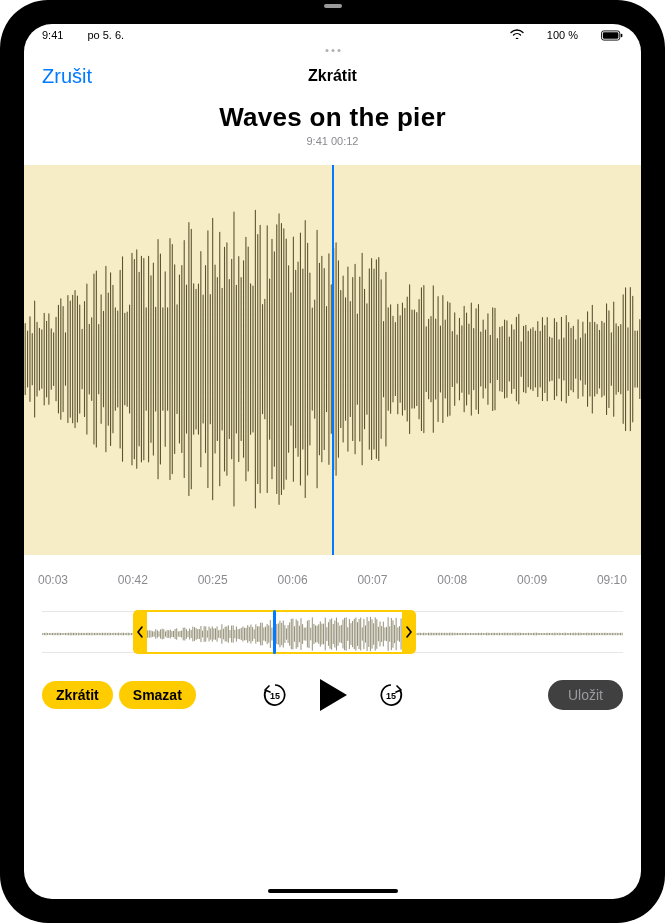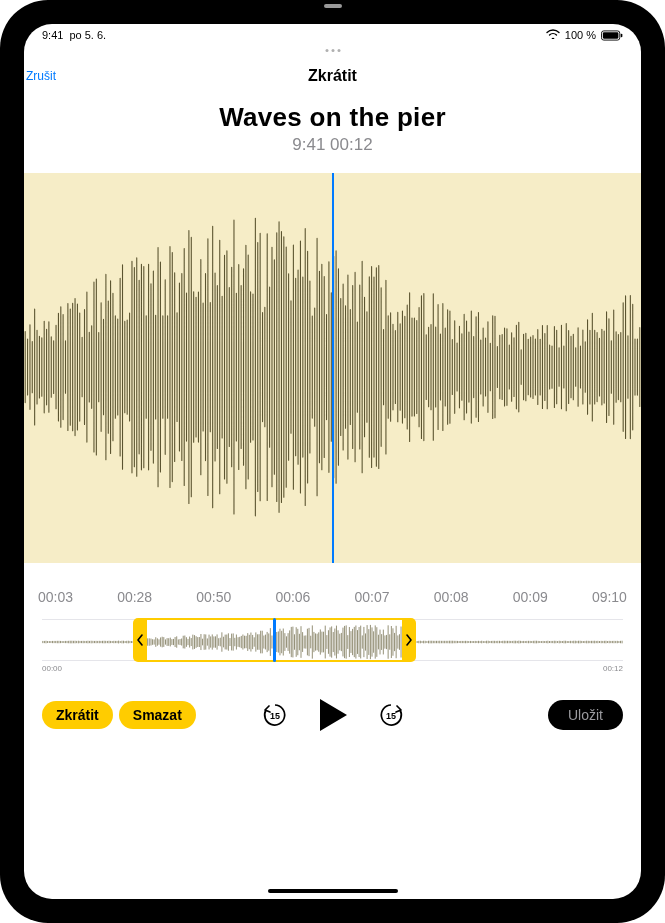--- a/index.html
+++ b/index.html
@@ -49,26 +49,26 @@
       display: flex;
       align-items: center;
       justify-content: space-between;
       padding: 0 18px;
       font-size: 11px;
       font-weight: 500;
       color: #000;
     }
     .status-left {
       display: flex;
-      gap: 6px;
+      gap: 24px;
       align-items: center;
     }
     .status-right {
       display: flex;
-      gap: 5px;
+      gap: 23px;
       align-items: center;
     }
     .wifi-icon svg { width: 14px; height: 10px; }
     .battery-icon {
       display: flex;
       align-items: center;
       gap: 2px;
     }
     .battery-icon svg { width: 22px; height: 11px; }
     .drag-dots {
@@ -90,40 +90,40 @@
       margin-top: 14px;
       height: 32px;
       display: flex;
       align-items: center;
       justify-content: center;
       position: relative;
       padding: 0 18px;
     }
     .nav-cancel {
       position: absolute;
-      left: 2px;
+      left: 18px;
       color: #007aff;
-      font-size: 12px;
+      font-size: 20px;
     }
     .nav-title {
       font-size: 16px;
       font-weight: 600;
     }
     
     .recording-head {
       text-align: center;
       margin-top: 10px;
     }
     .recording-title {
       font-size: 26px;
       font-weight: 700;
       letter-spacing: 0.3px;
     }
     .recording-meta {
-      font-size: 17px;
+      font-size: 11px;
       color: #8a8a8e;
       margin-top: 2px;
     }
     
     .waveform-main {
       margin-top: 18px;
       height: 390px;
       background: #f6edc7;
       position: relative;
       overflow: hidden;
@@ -156,23 +156,22 @@
     .playhead::after { bottom: -4px; }
     
     .time-ruler {
       height: 12px;
       display: flex;
       justify-content: space-between;
       padding: 0 14px;
       margin-top: 18px;
     }
     .time-ruler span {
-      font-size: 14px;
+      font-size: 12px;
       color: #8a8a8e;
-      margin-top: 8px;
     }
     
     .overview {
       margin: 26px 18px 0;
       height: 42px;
       position: relative;
       background: #fff;
       border-top: 1px solid #e5e5ea;
       border-bottom: 1px solid #e5e5ea;
     }
@@ -263,21 +262,21 @@
       display: flex;
       align-items: center;
       justify-content: center;
     }
     .skip-btn svg { width: 28px; height: 28px; }
     .play-btn svg { width: 32px; height: 36px; }
     .toolbar-right {
       margin-left: auto;
     }
     .save-btn {
-      background: #000000;
+      background: #404040;
       border: none;
       border-radius: 16px;
       padding: 7px 20px;
       font-size: 14px;
       font-weight: 500;
       color: #9a9a9e;
     }
     
     .home-indicator {
       position: absolute;
@@ -337,22 +336,22 @@
 
     <div class="waveform-main">
       <svg class="wave-canvas" id="main-wave" preserveAspectRatio="none" viewBox="0 0 620 390">
           <path d="M1.2 159.3 L1.2 230.7 M3.6 166.9 L3.6 223.1 M6.0 152.5 L6.0 237.5 M8.3 169.3 L8.3 220.7 M10.7 136.7 L10.7 253.3 M13.1 158.0 L13.1 232.0 M15.5 164.0 L15.5 226.0 M17.9 165.7 L17.9 224.3 M20.3 149.0 L20.3 241.0 M22.7 157.0 L22.7 233.0 M25.0 149.6 L25.0 240.4 M27.4 164.7 L27.4 225.3 M29.8 168.5 L29.8 221.5 M32.2 153.1 L32.2 236.9 M34.6 140.9 L34.6 249.1 M37.0 134.5 L37.0 255.5 M39.3 142.2 L39.3 247.8 M41.7 168.7 L41.7 221.3 M44.1 131.2 L44.1 258.8 M46.5 136.6 L46.5 253.4 M48.9 131.0 L48.9 259.0 M51.3 126.1 L51.3 263.9 M53.7 131.7 L53.7 258.3 M56.0 140.7 L56.0 249.3 M58.4 165.2 L58.4 224.8 M60.8 137.2 L60.8 252.8 M63.2 119.6 L63.2 270.4 M65.6 160.0 L65.6 230.0 M68.0 153.5 L68.0 236.5 M70.3 109.6 L70.3 280.4 M72.7 106.6 L72.7 283.4 M75.1 160.2 L75.1 229.8 M77.5 130.4 L77.5 259.6 M79.9 147.1 L79.9 242.9 M82.3 101.9 L82.3 288.1 M84.7 128.6 L84.7 261.4 M87.0 108.2 L87.0 281.8 M89.4 120.9 L89.4 269.1 M91.8 143.6 L91.8 246.4 M94.2 146.8 L94.2 243.2 M96.6 105.7 L96.6 284.3 M99.0 92.3 L99.0 297.7 M101.3 149.1 L101.3 240.9 M103.7 147.7 L103.7 242.3 M106.1 140.8 L106.1 249.2 M108.5 88.7 L108.5 301.3 M110.9 94.9 L110.9 295.1 M113.3 85.3 L113.3 304.7 M115.7 107.8 L115.7 282.2 M118.0 91.7 L118.0 298.3 M120.4 93.9 L120.4 296.1 M122.8 143.5 L122.8 246.5 M125.2 91.7 L125.2 298.3 M127.6 111.3 L127.6 278.7 M130.0 98.5 L130.0 291.5 M132.3 142.9 L132.3 247.1 M134.7 74.8 L134.7 315.2 M137.1 89.5 L137.1 300.5 M139.5 143.6 L139.5 246.4 M141.9 107.3 L141.9 282.7 M144.3 143.6 L144.3 246.4 M146.7 74.0 L146.7 316.0 M149.0 79.9 L149.0 310.1 M151.4 100.2 L151.4 289.8 M153.8 140.4 L153.8 249.6 M156.2 110.6 L156.2 279.4 M158.6 101.1 L158.6 288.9 M161.0 75.9 L161.0 314.1 M163.3 120.6 L163.3 269.4 M165.7 57.9 L165.7 332.1 M168.1 64.7 L168.1 325.3 M170.5 119.4 L170.5 270.6 M172.9 124.8 L172.9 265.2 M175.3 119.6 L175.3 270.4 M177.7 86.9 L177.7 303.1 M180.0 130.8 L180.0 259.2 M182.4 101.0 L182.4 289.0 M184.8 66.0 L184.8 324.0 M187.2 130.1 L187.2 259.9 M189.6 53.6 L189.6 336.4 M192.0 100.6 L192.0 289.4 M194.3 113.2 L194.3 276.8 M196.7 67.7 L196.7 322.3 M199.1 123.8 L199.1 266.2 M201.5 82.6 L201.5 307.4 M203.9 78.3 L203.9 311.7 M206.3 115.2 L206.3 274.8 M208.7 94.8 L208.7 295.2 M211.0 47.4 L211.0 342.6 M213.4 120.8 L213.4 269.2 M215.8 92.1 L215.8 297.9 M218.2 113.1 L218.2 276.9 M220.6 96.3 L220.6 293.7 M223.0 72.7 L223.0 317.3 M225.3 82.5 L225.3 307.5 M227.7 119.5 L227.7 270.5 M230.1 121.7 L230.1 268.3 M232.5 45.5 L232.5 344.5 M234.9 69.9 L234.9 320.1 M237.3 60.6 L237.3 329.4 M239.7 140.2 L239.7 249.8 M242.0 135.0 L242.0 255.0 M244.4 61.0 L244.4 329.0 M246.8 114.5 L246.8 275.5 M249.2 74.7 L249.2 315.3 M251.6 87.3 L251.6 302.7 M254.0 60.0 L254.0 330.0 M256.3 49.0 L256.3 341.0 M258.7 58.9 L258.7 331.1 M261.1 64.1 L261.1 325.9 M263.5 74.3 L263.5 315.7 M265.9 101.3 L265.9 288.7 M268.3 128.5 L268.3 261.5 M270.7 72.3 L270.7 317.7 M273.0 105.9 L273.0 284.1 M275.4 97.4 L275.4 292.6 M277.8 68.4 L277.8 321.6 M280.2 104.5 L280.2 285.5 M282.6 55.9 L282.6 334.1 M285.0 78.6 L285.0 311.4 M287.3 108.6 L287.3 281.4 M289.7 143.7 L289.7 246.3 M292.1 135.6 L292.1 254.4 M294.5 65.7 L294.5 324.3 M296.9 98.8 L296.9 291.2 M299.3 91.8 L299.3 298.2 M301.7 104.1 L301.7 285.9 M304.0 142.2 L304.0 247.8 M306.4 89.2 L306.4 300.8 M308.8 120.4 L308.8 269.6 M311.2 83.7 L311.2 306.3 M313.6 78.3 L313.6 311.7 M316.0 96.3 L316.0 293.7 M318.3 126.2 L318.3 263.8 M320.7 111.7 L320.7 278.3 M323.1 133.5 L323.1 256.5 M325.5 102.5 L325.5 287.5 M327.9 137.3 L327.9 252.7 M330.3 113.1 L330.3 276.9 M332.7 99.9 L332.7 290.1 M335.0 149.7 L335.0 240.3 M337.4 112.7 L337.4 277.3 M339.8 88.8 L339.8 301.2 M342.2 125.0 L342.2 265.0 M344.6 139.5 L344.6 250.5 M347.0 104.4 L347.0 285.6 M349.3 94.1 L349.3 295.9 M351.7 104.5 L351.7 285.5 M354.1 95.3 L354.1 294.7 M356.5 93.0 L356.5 297.0 M358.9 115.3 L358.9 274.7 M361.3 157.2 L361.3 232.8 M363.7 107.7 L363.7 282.3 M366.0 143.5 L366.0 246.5 M368.4 140.6 L368.4 249.4 M370.8 152.0 L370.8 238.0 M373.2 158.4 L373.2 231.6 M375.6 140.1 L375.6 249.9 M378.0 151.6 L378.0 238.4 M380.3 138.7 L380.3 251.3 M382.7 144.1 L382.7 245.9 M385.1 132.8 L385.1 257.2 M387.5 120.3 L387.5 269.7 M389.9 145.7 L389.9 244.3 M392.3 145.8 L392.3 244.2 M394.7 148.3 L394.7 241.7 M397.0 135.1 L397.0 254.9 M399.4 123.3 L399.4 266.7 M401.8 121.1 L401.8 268.9 M404.2 162.5 L404.2 227.5 M406.6 155.1 L406.6 234.9 M409.0 152.2 L409.0 237.8 M411.3 121.4 L411.3 268.6 M413.7 154.9 L413.7 235.1 M416.1 132.3 L416.1 257.7 M418.5 161.9 L418.5 228.1 M420.9 131.3 L420.9 258.7 M423.3 155.9 L423.3 234.1 M425.7 137.5 L425.7 252.5 M428.0 138.6 L428.0 251.4 M430.4 167.4 L430.4 222.6 M432.8 148.5 L432.8 241.5 M435.2 170.9 L435.2 219.1 M437.6 154.0 L437.6 236.0 M440.0 161.6 L440.0 228.4 M442.3 142.1 L442.3 247.9 M444.7 148.8 L444.7 241.2 M447.1 159.8 L447.1 230.2 M449.5 138.7 L449.5 251.3 M451.9 164.3 L451.9 225.7 M454.3 144.5 L454.3 245.5 M456.7 140.3 L456.7 249.7 M459.0 167.9 L459.0 222.1 M461.4 155.8 L461.4 234.2 M463.8 165.9 L463.8 224.1 M466.2 149.5 L466.2 240.5 M468.6 171.2 L468.6 218.8 M471.0 143.4 L471.0 246.6 M473.3 144.0 L473.3 246.0 M475.7 174.4 L475.7 215.6 M478.1 163.1 L478.1 226.9 M480.5 162.4 L480.5 227.6 M482.9 155.8 L482.9 234.2 M485.3 156.5 L485.3 233.5 M487.7 172.9 L487.7 217.1 M490.0 160.6 L490.0 229.4 M492.4 165.5 L492.4 224.5 M494.8 153.0 L494.8 237.0 M497.2 150.0 L497.2 240.0 M499.6 177.6 L499.6 212.4 M502.0 162.1 L502.0 227.9 M504.3 161.1 L504.3 228.9 M506.7 167.1 L506.7 222.9 M509.1 164.9 L509.1 225.1 M511.5 163.4 L511.5 226.6 M513.9 166.9 L513.9 223.1 M516.3 157.4 L516.3 232.6 M518.7 167.0 L518.7 223.0 M521.0 153.3 L521.0 236.7 M523.4 161.4 L523.4 228.6 M525.8 153.2 L525.8 236.8 M528.2 173.0 L528.2 217.0 M530.6 173.8 L530.6 216.2 M533.0 154.4 L533.0 235.6 M535.3 158.1 L535.3 231.9 M537.7 175.7 L537.7 214.3 M540.1 153.1 L540.1 236.9 M542.5 173.9 L542.5 216.1 M544.9 151.2 L544.9 238.8 M547.3 158.4 L547.3 231.6 M549.7 164.2 L549.7 225.8 M552.0 162.1 L552.0 227.9 M554.4 175.7 L554.4 214.3 M556.8 155.6 L556.8 234.4 M559.2 174.0 L559.2 216.0 M561.6 157.9 L561.6 232.1 M564.0 169.7 L564.0 220.3 M566.3 147.5 L566.3 242.5 M568.7 158.0 L568.7 232.0 M571.1 140.9 L571.1 249.1 M573.5 158.0 L573.5 232.0 M575.9 160.3 L575.9 229.7 M578.3 166.0 L578.3 224.0 M580.7 157.0 L580.7 233.0 M583.0 158.8 L583.0 231.2 M585.4 139.4 L585.4 250.6 M587.8 146.4 L587.8 243.6 M590.2 168.6 L590.2 221.4 M592.6 137.6 L592.6 252.4 M595.0 159.6 L595.0 230.4 M597.3 162.3 L597.3 227.7 M599.7 160.2 L599.7 229.8 M602.1 130.4 L602.1 259.6 M604.5 123.3 L604.5 266.7 M606.9 163.6 L606.9 226.4 M609.3 123.1 L609.3 266.9 M611.7 131.9 L611.7 258.1 M614.0 166.8 L614.0 223.2 M616.4 166.8 L616.4 223.2 M618.8 155.4 L618.8 234.6 " stroke="#5b5430" stroke-width="1.1" stroke-linecap="round"></path>
         </svg>
       <div class="playhead"></div>
     </div>
 
     <div class="time-ruler" id="time-ruler">
         <span>00:03</span>
-        <span>00:28</span>
-        <span>00:50</span>
+        <span>00:42</span>
+        <span>00:25</span>
         <span>00:06</span>
         <span>00:07</span>
         <span>00:08</span>
         <span>00:09</span>
         <span>09:10</span>
       </div>
 
     <div class="overview">
       <svg class="mini-wave" id="mini-wave" preserveAspectRatio="none" viewBox="0 0 580 40">
           <path d="M0.8 19.3 L0.8 20.7 M2.4 19.3 L2.4 20.7 M4.0 19.1 L4.0 20.9 M5.6 19.4 L5.6 20.6 M7.3 19.4 L7.3 20.6 M8.9 19.4 L8.9 20.6 M10.5 19.3 L10.5 20.7 M12.1 19.3 L12.1 20.7 M13.7 19.3 L13.7 20.7 M15.3 19.2 L15.3 20.8 M16.9 19.2 L16.9 20.8 M18.5 19.3 L18.5 20.7 M20.1 19.4 L20.1 20.6 M21.8 19.4 L21.8 20.6 M23.4 19.3 L23.4 20.7 M25.0 19.3 L25.0 20.7 M26.6 19.2 L26.6 20.8 M28.2 19.1 L28.2 20.9 M29.8 19.1 L29.8 20.9 M31.4 19.2 L31.4 20.8 M33.0 19.1 L33.0 20.9 M34.6 19.3 L34.6 20.7 M36.3 19.1 L36.3 20.9 M37.9 19.3 L37.9 20.7 M39.5 19.3 L39.5 20.7 M41.1 19.2 L41.1 20.8 M42.7 19.3 L42.7 20.7 M44.3 19.3 L44.3 20.7 M45.9 19.1 L45.9 20.9 M47.5 19.3 L47.5 20.7 M49.1 19.1 L49.1 20.9 M50.8 19.2 L50.8 20.8 M52.4 19.3 L52.4 20.7 M54.0 19.2 L54.0 20.8 M55.6 19.3 L55.6 20.7 M57.2 19.2 L57.2 20.8 M58.8 19.3 L58.8 20.7 M60.4 19.2 L60.4 20.8 M62.0 19.1 L62.0 20.9 M63.6 19.2 L63.6 20.8 M65.3 19.3 L65.3 20.7 M66.9 19.1 L66.9 20.9 M68.5 19.3 L68.5 20.7 M70.1 19.4 L70.1 20.6 M71.7 19.2 L71.7 20.8 M73.3 19.3 L73.3 20.7 M74.9 19.3 L74.9 20.7 M76.5 19.0 L76.5 21.0 M78.1 19.4 L78.1 20.6 M79.8 19.1 L79.8 20.9 M81.4 19.1 L81.4 20.9 M83.0 19.4 L83.0 20.6 M84.6 19.2 L84.6 20.8 M86.2 19.1 L86.2 20.9 M87.8 19.3 L87.8 20.7 M89.4 19.4 L89.4 20.6 M91.0 19.4 L91.0 20.6 M92.6 19.3 L92.6 20.7 M94.3 19.1 L94.3 20.9 M95.9 19.2 L95.9 20.8 M97.5 19.2 L97.5 20.8 M99.1 19.2 L99.1 20.8 M100.7 19.2 L100.7 20.8 M102.3 19.2 L102.3 20.8 M103.9 19.1 L103.9 20.9 M105.5 16.7 L105.5 23.3 M107.1 16.7 L107.1 23.3 M108.8 16.9 L108.8 23.1 M110.4 17.6 L110.4 22.4 M112.0 17.8 L112.0 22.2 M113.6 15.6 L113.6 24.4 M115.2 16.7 L115.2 23.3 M116.8 17.7 L116.8 22.3 M118.4 15.8 L118.4 24.2 M120.0 15.1 L120.0 24.9 M121.6 15.5 L121.6 24.5 M123.3 17.8 L123.3 22.2 M124.9 16.5 L124.9 23.5 M126.5 16.6 L126.5 23.4 M128.1 16.0 L128.1 24.0 M129.7 17.5 L129.7 22.5 M131.3 17.3 L131.3 22.7 M132.9 15.4 L132.9 24.6 M134.5 14.7 L134.5 25.3 M136.1 17.8 L136.1 22.2 M137.8 17.4 L137.8 22.6 M139.4 16.9 L139.4 23.1 M141.0 14.1 L141.0 25.9 M142.6 13.9 L142.6 26.1 M144.2 15.6 L144.2 24.4 M145.8 17.3 L145.8 22.7 M147.4 14.9 L147.4 25.1 M149.0 16.4 L149.0 23.6 M150.6 13.0 L150.6 27.0 M152.3 13.5 L152.3 26.5 M153.9 14.6 L153.9 25.4 M155.5 15.5 L155.5 24.5 M157.1 15.4 L157.1 24.6 M158.7 12.4 L158.7 27.6 M160.3 17.1 L160.3 22.9 M161.9 12.6 L161.9 27.4 M163.5 12.8 L163.5 27.2 M165.1 16.8 L165.1 23.2 M166.8 13.0 L166.8 27.0 M168.4 14.8 L168.4 25.2 M170.0 12.8 L170.0 27.2 M171.6 14.8 L171.6 25.2 M173.2 14.7 L173.2 25.3 M174.8 12.8 L174.8 27.2 M176.4 16.6 L176.4 23.4 M178.0 16.1 L178.0 23.9 M179.6 10.7 L179.6 29.3 M181.3 15.1 L181.3 24.9 M182.9 13.0 L182.9 27.0 M184.5 12.9 L184.5 27.1 M186.1 11.7 L186.1 28.3 M187.7 16.4 L187.7 23.6 M189.3 12.0 L189.3 28.0 M190.9 11.8 L190.9 28.2 M192.5 16.2 L192.5 23.8 M194.1 12.9 L194.1 27.1 M195.8 15.6 L195.8 24.4 M197.4 15.2 L197.4 24.8 M199.0 14.3 L199.0 25.7 M200.6 12.9 L200.6 27.1 M202.2 14.1 L202.2 25.9 M203.8 14.2 L203.8 25.8 M205.4 11.5 L205.4 28.5 M207.0 13.2 L207.0 26.8 M208.6 10.9 L208.6 29.1 M210.3 13.3 L210.3 26.7 M211.9 15.7 L211.9 24.3 M213.5 10.8 L213.5 29.2 M215.1 12.7 L215.1 27.3 M216.7 12.6 L216.7 27.4 M218.3 9.1 L218.3 30.9 M219.9 9.1 L219.9 30.9 M221.5 13.9 L221.5 26.1 M223.1 13.0 L223.1 27.0 M224.8 10.3 L224.8 29.7 M226.4 11.8 L226.4 28.2 M228.0 6.5 L228.0 33.5 M229.6 13.9 L229.6 26.1 M231.2 7.9 L231.2 32.1 M232.8 12.1 L232.8 27.9 M234.4 10.4 L234.4 29.6 M236.0 9.8 L236.0 30.2 M237.6 7.1 L237.6 32.9 M239.3 9.2 L239.3 30.8 M240.9 6.9 L240.9 33.1 M242.5 11.5 L242.5 28.5 M244.1 14.7 L244.1 25.3 M245.7 11.5 L245.7 28.5 M247.3 8.8 L247.3 31.2 M248.9 5.3 L248.9 34.7 M250.5 5.0 L250.5 35.0 M252.1 12.7 L252.1 27.3 M253.8 5.6 L253.8 34.4 M255.4 7.2 L255.4 32.8 M257.0 12.2 L257.0 27.8 M258.6 4.6 L258.6 35.4 M260.2 10.5 L260.2 29.5 M261.8 14.0 L261.8 26.0 M263.4 13.8 L263.4 26.2 M265.0 7.1 L265.0 32.9 M266.6 6.3 L266.6 33.7 M268.3 14.1 L268.3 25.9 M269.9 3.8 L269.9 36.2 M271.5 10.3 L271.5 29.7 M273.1 11.8 L273.1 28.2 M274.7 12.1 L274.7 27.9 M276.3 10.7 L276.3 29.3 M277.9 7.8 L277.9 32.2 M279.5 10.0 L279.5 30.0 M281.1 10.1 L281.1 29.9 M282.8 4.0 L282.8 36.0 M284.4 13.5 L284.4 26.5 M286.0 8.6 L286.0 31.4 M287.6 5.8 L287.6 34.2 M289.2 4.8 L289.2 35.2 M290.8 10.4 L290.8 29.6 M292.4 6.9 L292.4 33.1 M294.0 4.0 L294.0 36.0 M295.6 8.7 L295.6 31.3 M297.3 12.1 L297.3 27.9 M298.9 11.3 L298.9 28.7 M300.5 6.0 L300.5 34.0 M302.1 4.3 L302.1 35.7 M303.7 3.8 L303.7 36.2 M305.3 13.5 L305.3 26.5 M306.9 5.4 L306.9 34.6 M308.5 9.5 L308.5 30.5 M310.1 7.3 L310.1 32.7 M311.8 5.3 L311.8 34.7 M313.4 3.9 L313.4 36.1 M315.0 8.5 L315.0 31.5 M316.6 5.4 L316.6 34.6 M318.2 4.0 L318.2 36.0 M319.8 13.8 L319.8 26.2 M321.4 5.3 L321.4 34.7 M323.0 11.8 L323.0 28.2 M324.6 3.5 L324.6 36.5 M326.3 7.5 L326.3 32.5 M327.9 3.3 L327.9 36.7 M329.5 5.8 L329.5 34.2 M331.1 9.7 L331.1 30.3 M332.7 3.8 L332.7 36.2 M334.3 5.6 L334.3 34.4 M335.9 13.1 L335.9 26.9 M337.5 8.0 L337.5 32.0 M339.1 12.5 L339.1 27.5 M340.8 8.0 L340.8 32.0 M342.4 13.8 L342.4 26.2 M344.0 13.3 L344.0 26.7 M345.6 3.7 L345.6 36.3 M347.2 12.7 L347.2 27.3 M348.8 4.4 L348.8 35.6 M350.4 6.7 L350.4 33.3 M352.0 11.3 L352.0 28.7 M353.6 4.2 L353.6 35.8 M355.3 13.8 L355.3 26.2 M356.9 12.6 L356.9 27.4 M358.5 4.9 L358.5 35.1 M360.1 10.7 L360.1 29.3 M361.7 19.1 L361.7 20.9 M363.3 19.2 L363.3 20.8 M364.9 19.1 L364.9 20.9 M366.5 19.2 L366.5 20.8 M368.1 19.2 L368.1 20.8 M369.8 19.4 L369.8 20.6 M371.4 19.4 L371.4 20.6 M373.0 19.3 L373.0 20.7 M374.6 19.4 L374.6 20.6 M376.2 19.2 L376.2 20.8 M377.8 19.1 L377.8 20.9 M379.4 19.4 L379.4 20.6 M381.0 19.1 L381.0 20.9 M382.6 19.2 L382.6 20.8 M384.3 19.4 L384.3 20.6 M385.9 19.1 L385.9 20.9 M387.5 19.1 L387.5 20.9 M389.1 19.1 L389.1 20.9 M390.7 19.2 L390.7 20.8 M392.3 19.2 L392.3 20.8 M393.9 19.2 L393.9 20.8 M395.5 19.2 L395.5 20.8 M397.1 19.1 L397.1 20.9 M398.8 19.2 L398.8 20.8 M400.4 19.2 L400.4 20.8 M402.0 19.2 L402.0 20.8 M403.6 19.2 L403.6 20.8 M405.2 19.2 L405.2 20.8 M406.8 19.1 L406.8 20.9 M408.4 19.1 L408.4 20.9 M410.0 19.1 L410.0 20.9 M411.6 19.2 L411.6 20.8 M413.3 19.2 L413.3 20.8 M414.9 19.3 L414.9 20.7 M416.5 19.4 L416.5 20.6 M418.1 19.3 L418.1 20.7 M419.7 19.3 L419.7 20.7 M421.3 19.3 L421.3 20.7 M422.9 19.2 L422.9 20.8 M424.5 19.3 L424.5 20.7 M426.1 19.4 L426.1 20.6 M427.8 19.3 L427.8 20.7 M429.4 19.4 L429.4 20.6 M431.0 19.4 L431.0 20.6 M432.6 19.3 L432.6 20.7 M434.2 19.4 L434.2 20.6 M435.8 19.2 L435.8 20.8 M437.4 19.4 L437.4 20.6 M439.0 19.1 L439.0 20.9 M440.6 19.4 L440.6 20.6 M442.3 19.4 L442.3 20.6 M443.9 19.1 L443.9 20.9 M445.5 19.1 L445.5 20.9 M447.1 19.4 L447.1 20.6 M448.7 19.3 L448.7 20.7 M450.3 19.2 L450.3 20.8 M451.9 19.2 L451.9 20.8 M453.5 19.3 L453.5 20.7 M455.1 19.2 L455.1 20.8 M456.8 19.2 L456.8 20.8 M458.4 19.4 L458.4 20.6 M460.0 19.2 L460.0 20.8 M461.6 19.1 L461.6 20.9 M463.2 19.2 L463.2 20.8 M464.8 19.2 L464.8 20.8 M466.4 19.2 L466.4 20.8 M468.0 19.3 L468.0 20.7 M469.6 19.3 L469.6 20.7 M471.3 19.1 L471.3 20.9 M472.9 19.1 L472.9 20.9 M474.5 19.3 L474.5 20.7 M476.1 19.0 L476.1 21.0 M477.7 19.2 L477.7 20.8 M479.3 19.4 L479.3 20.6 M480.9 19.3 L480.9 20.7 M482.5 19.4 L482.5 20.6 M484.1 19.3 L484.1 20.7 M485.8 19.2 L485.8 20.8 M487.4 19.3 L487.4 20.7 M489.0 19.4 L489.0 20.6 M490.6 19.2 L490.6 20.8 M492.2 19.1 L492.2 20.9 M493.8 19.1 L493.8 20.9 M495.4 19.3 L495.4 20.7 M497.0 19.4 L497.0 20.6 M498.6 19.4 L498.6 20.6 M500.3 19.3 L500.3 20.7 M501.9 19.4 L501.9 20.6 M503.5 19.3 L503.5 20.7 M505.1 19.1 L505.1 20.9 M506.7 19.4 L506.7 20.6 M508.3 19.3 L508.3 20.7 M509.9 19.3 L509.9 20.7 M511.5 19.1 L511.5 20.9 M513.1 19.2 L513.1 20.8 M514.8 19.4 L514.8 20.6 M516.4 19.1 L516.4 20.9 M518.0 19.3 L518.0 20.7 M519.6 19.4 L519.6 20.6 M521.2 19.1 L521.2 20.9 M522.8 19.1 L522.8 20.9 M524.4 19.4 L524.4 20.6 M526.0 19.4 L526.0 20.6 M527.6 19.2 L527.6 20.8 M529.3 19.3 L529.3 20.7 M530.9 19.1 L530.9 20.9 M532.5 19.1 L532.5 20.9 M534.1 19.3 L534.1 20.7 M535.7 19.1 L535.7 20.9 M537.3 19.1 L537.3 20.9 M538.9 19.3 L538.9 20.7 M540.5 19.4 L540.5 20.6 M542.1 19.3 L542.1 20.7 M543.8 19.1 L543.8 20.9 M545.4 19.2 L545.4 20.8 M547.0 19.3 L547.0 20.7 M548.6 19.2 L548.6 20.8 M550.2 19.2 L550.2 20.8 M551.8 19.1 L551.8 20.9 M553.4 19.3 L553.4 20.7 M555.0 19.2 L555.0 20.8 M556.6 19.4 L556.6 20.6 M558.3 19.2 L558.3 20.8 M559.9 19.3 L559.9 20.7 M561.5 19.2 L561.5 20.8 M563.1 19.1 L563.1 20.9 M564.7 19.4 L564.7 20.6 M566.3 19.2 L566.3 20.8 M567.9 19.3 L567.9 20.7 M569.5 19.3 L569.5 20.7 M571.1 19.2 L571.1 20.8 M572.8 19.3 L572.8 20.7 M574.4 19.2 L574.4 20.8 M576.0 19.4 L576.0 20.6 M577.6 19.2 L577.6 20.8 M579.2 19.1 L579.2 20.9 " stroke="#7b7556" stroke-width="0.8" stroke-linecap="round"></path>
@@ -363,24 +362,20 @@
               <path d="M5 2 L1 7 L5 12" fill="none" stroke="#000" stroke-width="1.6" stroke-linecap="round" stroke-linejoin="round"></path>
             </svg>
         </div>
         <div class="trim-handle right">
           <svg viewBox="0 0 6 14">
               <path d="M1 2 L5 7 L1 12" fill="none" stroke="#000" stroke-width="1.6" stroke-linecap="round" stroke-linejoin="round"></path>
             </svg>
         </div>
       </div>
       <div class="overview-playhead" id="overview-playhead" style="left: calc(40% - 1.5px);"></div>
-    </div>
-    <div class="overview-ruler">
-      <span>00:00</span>
-      <span>00:12</span>
     </div>
 
 
     <div class="toolbar">
       <div class="toolbar-left">
         <button class="pill">Zkrátit</button>
         <button class="pill">Smazat</button>
       </div>
       <div class="toolbar-center">
         <button class="skip-btn">

